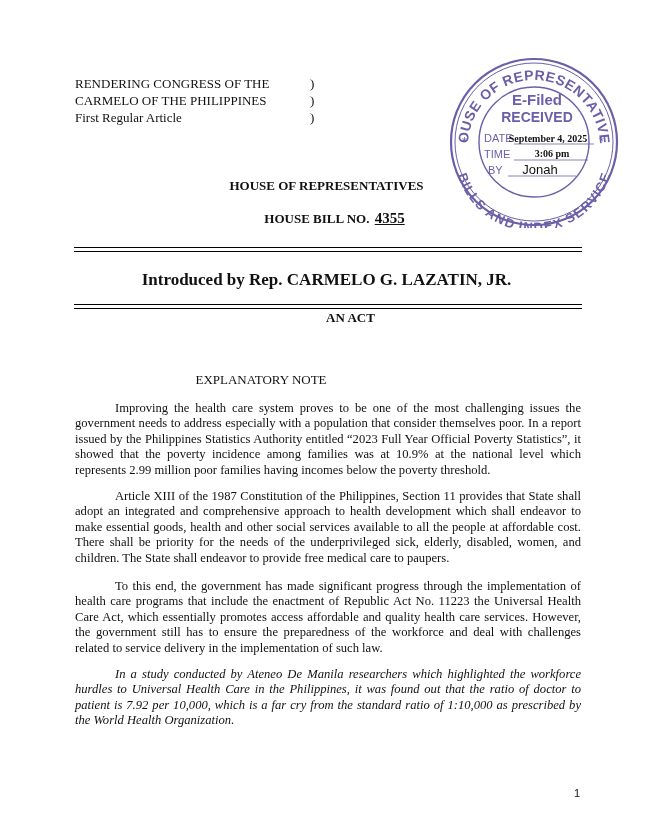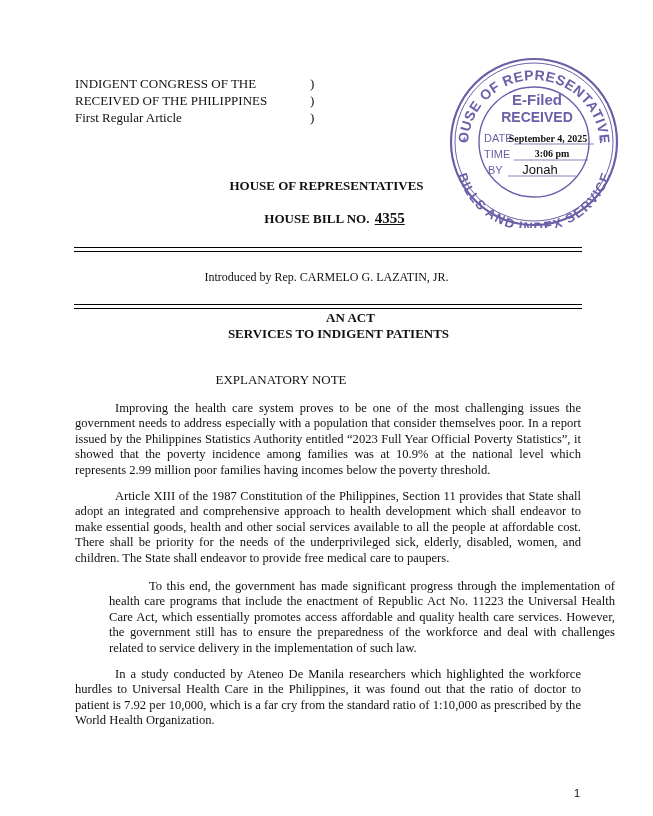--- a/index.html
+++ b/index.html
@@ -8,39 +8,39 @@
   .abs { position:absolute; }
   .hdr-left { left:75px; top:75px; font-size:13px; line-height:17px; }
   .hdr-left .row { display:flex; }
   .hdr-left .lbl { width:235px; }
   .hdr-left .paren { width:10px; }
   .house-title { left:0; width:653px; top:178px; text-align:center; font-weight:bold; font-size:13px; padding-right:0; }
   .house-title span { position:relative; left:0; }
   .bill-no { top:210px; left:8px; width:653px; text-align:center; font-weight:bold; font-size:13px; }
   .bill-no .num { text-decoration:underline; font-size:15px; margin-left:2px; }
   .dbl { left:74px; width:508px; height:5px; border-top:1.6px solid #000; border-bottom:1.6px solid #000; box-sizing:border-box; }
-  .introduced { top:270px; left:0; width:653px; text-align:center; font-weight:normal; font-size:12px; }
+  .introduced { top:270px; left:0; width:653px; text-align:center; font-weight:bold; font-size:17px; }
   .act-title { top:310px; left:0; width:653px; text-align:center; font-weight:bold; font-size:13px; line-height:16px; }
   .act-title .l2 { display:block;padding-left:48px; }
-  .expl { top:372px; left:0; width:522px; text-align:center; font-size:13px;padding-left:20px; }
+  .expl { top:372px; left:0; width:522px; text-align:center; font-size:13px; }
   .body-para { left:75px; width:506px; font-size:12.6px; line-height:15.4px; text-align:justify; }
   .body-para .indent { display:inline-block; width:40px; }
   .page-num { left:574px; top:787px; font-family:"Liberation Sans", sans-serif; font-size:11px; }
   .stamp { left:448px; top:56px; width:172px; height:172px; }
 </style>
 </head>
 <body>
 
 <div class="abs hdr-left">
   <div class="row">
-    <span class="lbl">INDIGENT CONGRESS OF THE</span>
+    <span class="lbl">RENDERING CONGRESS OF THE</span>
     <span class="paren">)</span>
   </div>
   <div class="row">
-    <span class="lbl">RECEIVED OF THE PHILIPPINES</span>
+    <span class="lbl">CARMELO OF THE PHILIPPINES</span>
     <span class="paren">)</span>
   </div>
   <div class="row">
     <span class="lbl">First Regular Article</span>
     <span class="paren">)</span>
   </div>
 </div>
 
 <svg class="abs stamp" viewBox="0 0 172 172" xmlns="http://www.w3.org/2000/svg">
   <defs>
@@ -83,34 +83,33 @@
 </div>
 
 <div class="abs dbl" style="top:247px;"></div>
 
 <div class="abs introduced">Introduced by Rep. CARMELO G. LAZATIN, JR.</div>
 
 <div class="abs dbl" style="top:304px;"></div>
 
 <div class="abs act-title">
   <span class="l2">AN ACT</span>
-  <span class="l2" style="padding-right:24px;">SERVICES TO INDIGENT PATIENTS</span>
 </div>
 
 <div class="abs expl">EXPLANATORY NOTE</div>
 
 <div class="abs body-para" style="top:401px;">
   <span class="indent"></span><span>Improving the health care system proves to be one of the most challenging issues the government needs to address especially with a population that consider themselves poor. In a report issued by the Philippines Statistics Authority entitled “2023 Full Year Official Poverty Statistics”, it showed that the poverty incidence among families was at 10.9% at the national level which represents 2.99 million poor families having incomes below the poverty threshold.</span>
 </div>
 
 <div class="abs body-para" style="top:489px;">
   <span class="indent"></span><span>Article XIII of the 1987 Constitution of the Philippines, Section 11 provides that State shall adopt an integrated and comprehensive approach to health development which shall endeavor to make essential goods, health and other social services available to all the people at affordable cost. There shall be priority for the needs of the underprivileged sick, elderly, disabled, women, and children. The State shall endeavor to provide free medical care to paupers.</span>
 </div>
 
-<div class="abs body-para" style="top:579px;margin-left:34px;">
+<div class="abs body-para" style="top:579px;">
   <span class="indent"></span><span>To this end, the government has made significant progress through the implementation of health care programs that include the enactment of Republic Act No. 11223 the Universal Health Care Act, which essentially promotes access affordable and quality health care services. However, the government still has to ensure the preparedness of the workforce and deal with challenges related to service delivery in the implementation of such law.</span>
 </div>
 
-<div class="abs body-para" style="top:667px;">
+<div class="abs body-para" style="top:667px;font-style:italic;">
   <span class="indent"></span><span>In a study conducted by Ateneo De Manila researchers which highlighted the workforce hurdles to Universal Health Care in the Philippines, it was found out that the ratio of doctor to patient is 7.92 per 10,000, which is a far cry from the standard ratio of 1:10,000 as prescribed by the World Health Organization.</span>
 </div>
 
 <div class="abs page-num">1</div>
 
 </body></html>

